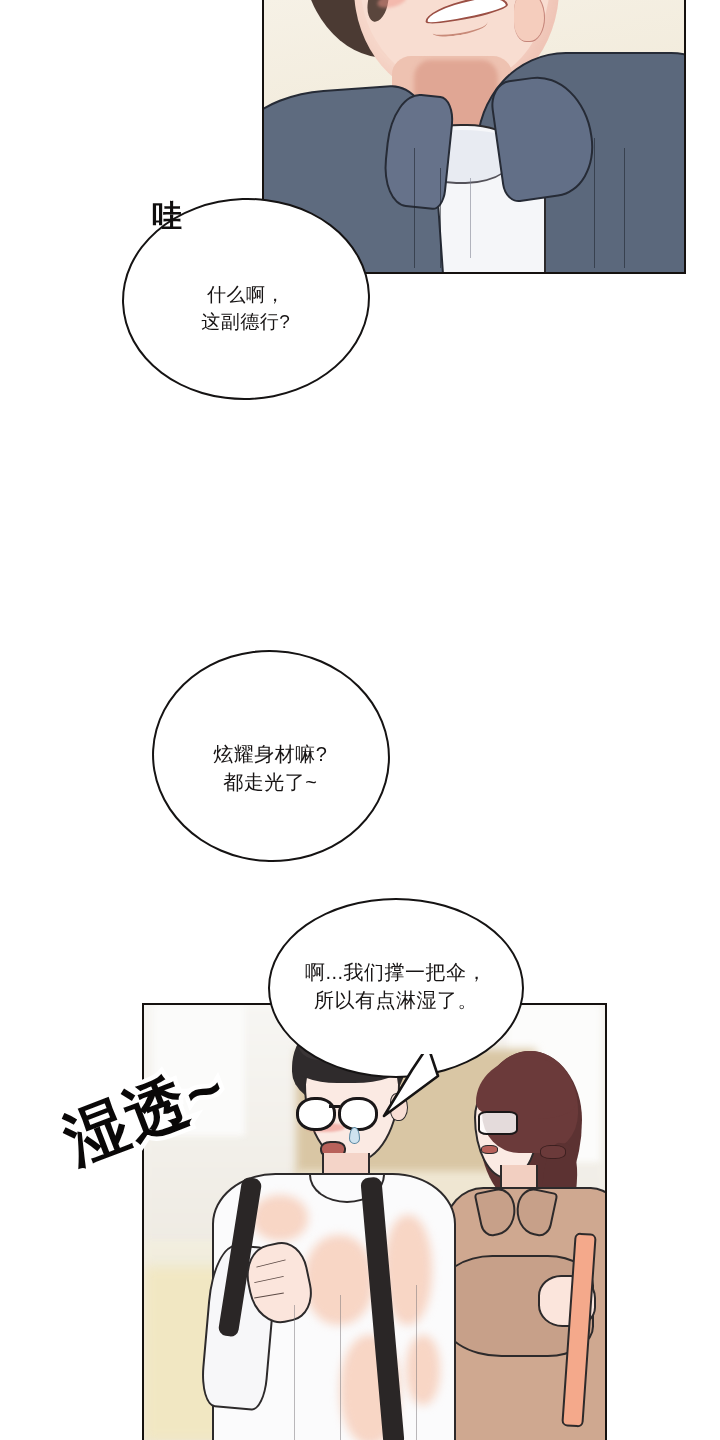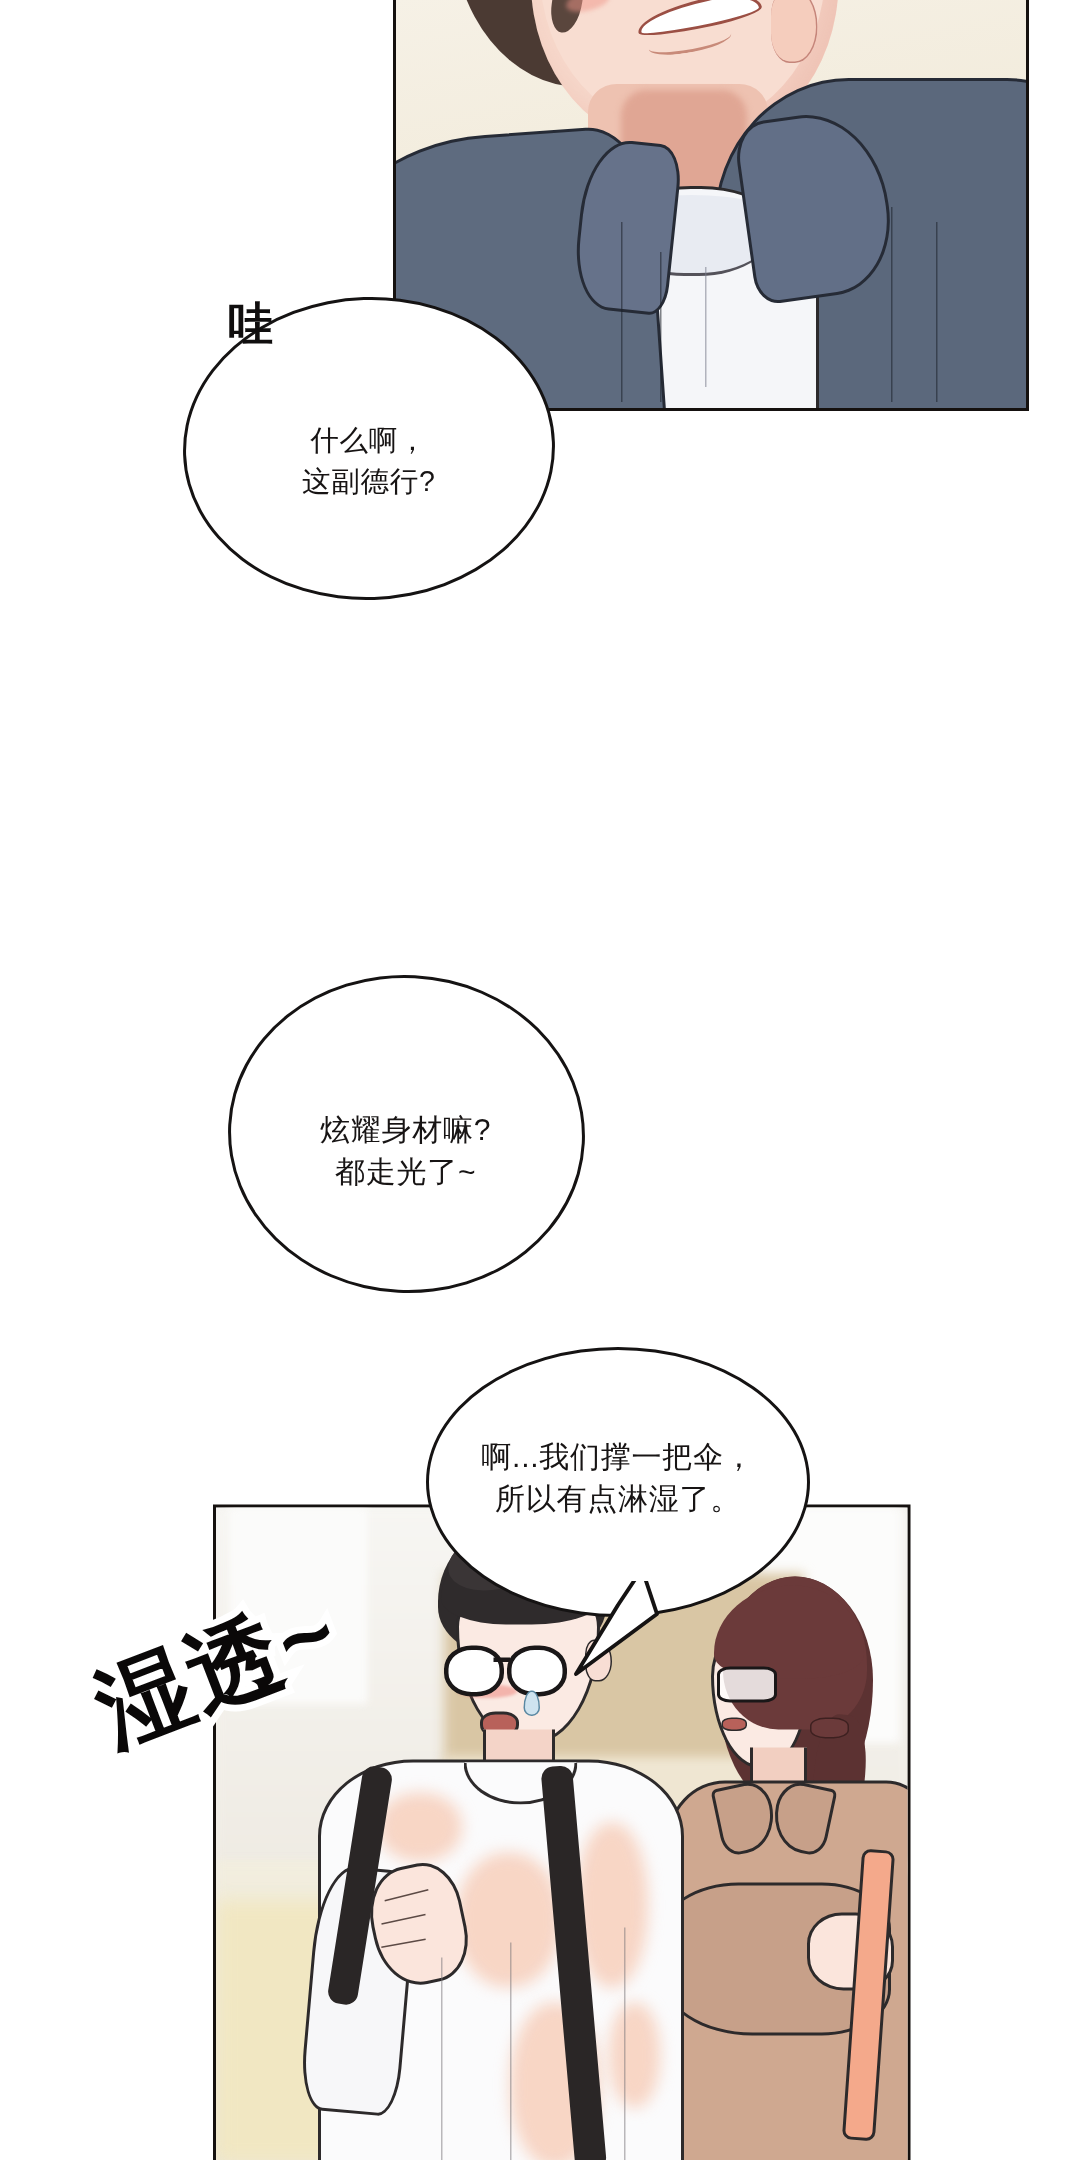--- a/index.html
+++ b/index.html
@@ -580,21 +580,21 @@
     width: 238px; height: 212px;
     border-radius: 50%;
     transform: rotate(3deg);
     z-index: 5;
   }
   #bubble-2 .bubble-text {
     font-size: 20px;
     transform: translateY(12px) rotate(-3deg);
   }
   #bubble-3 {
-    left: 284px; top: 898px;
+    left: 268px; top: 898px;
     width: 256px; height: 180px;
     border-radius: 50%;
     z-index: 8;
   }
   #bubble-3 .bubble-text {
     font-size: 20px;
     transform: translateY(-2px);
   }
   .tail-3 {
     position: absolute;

